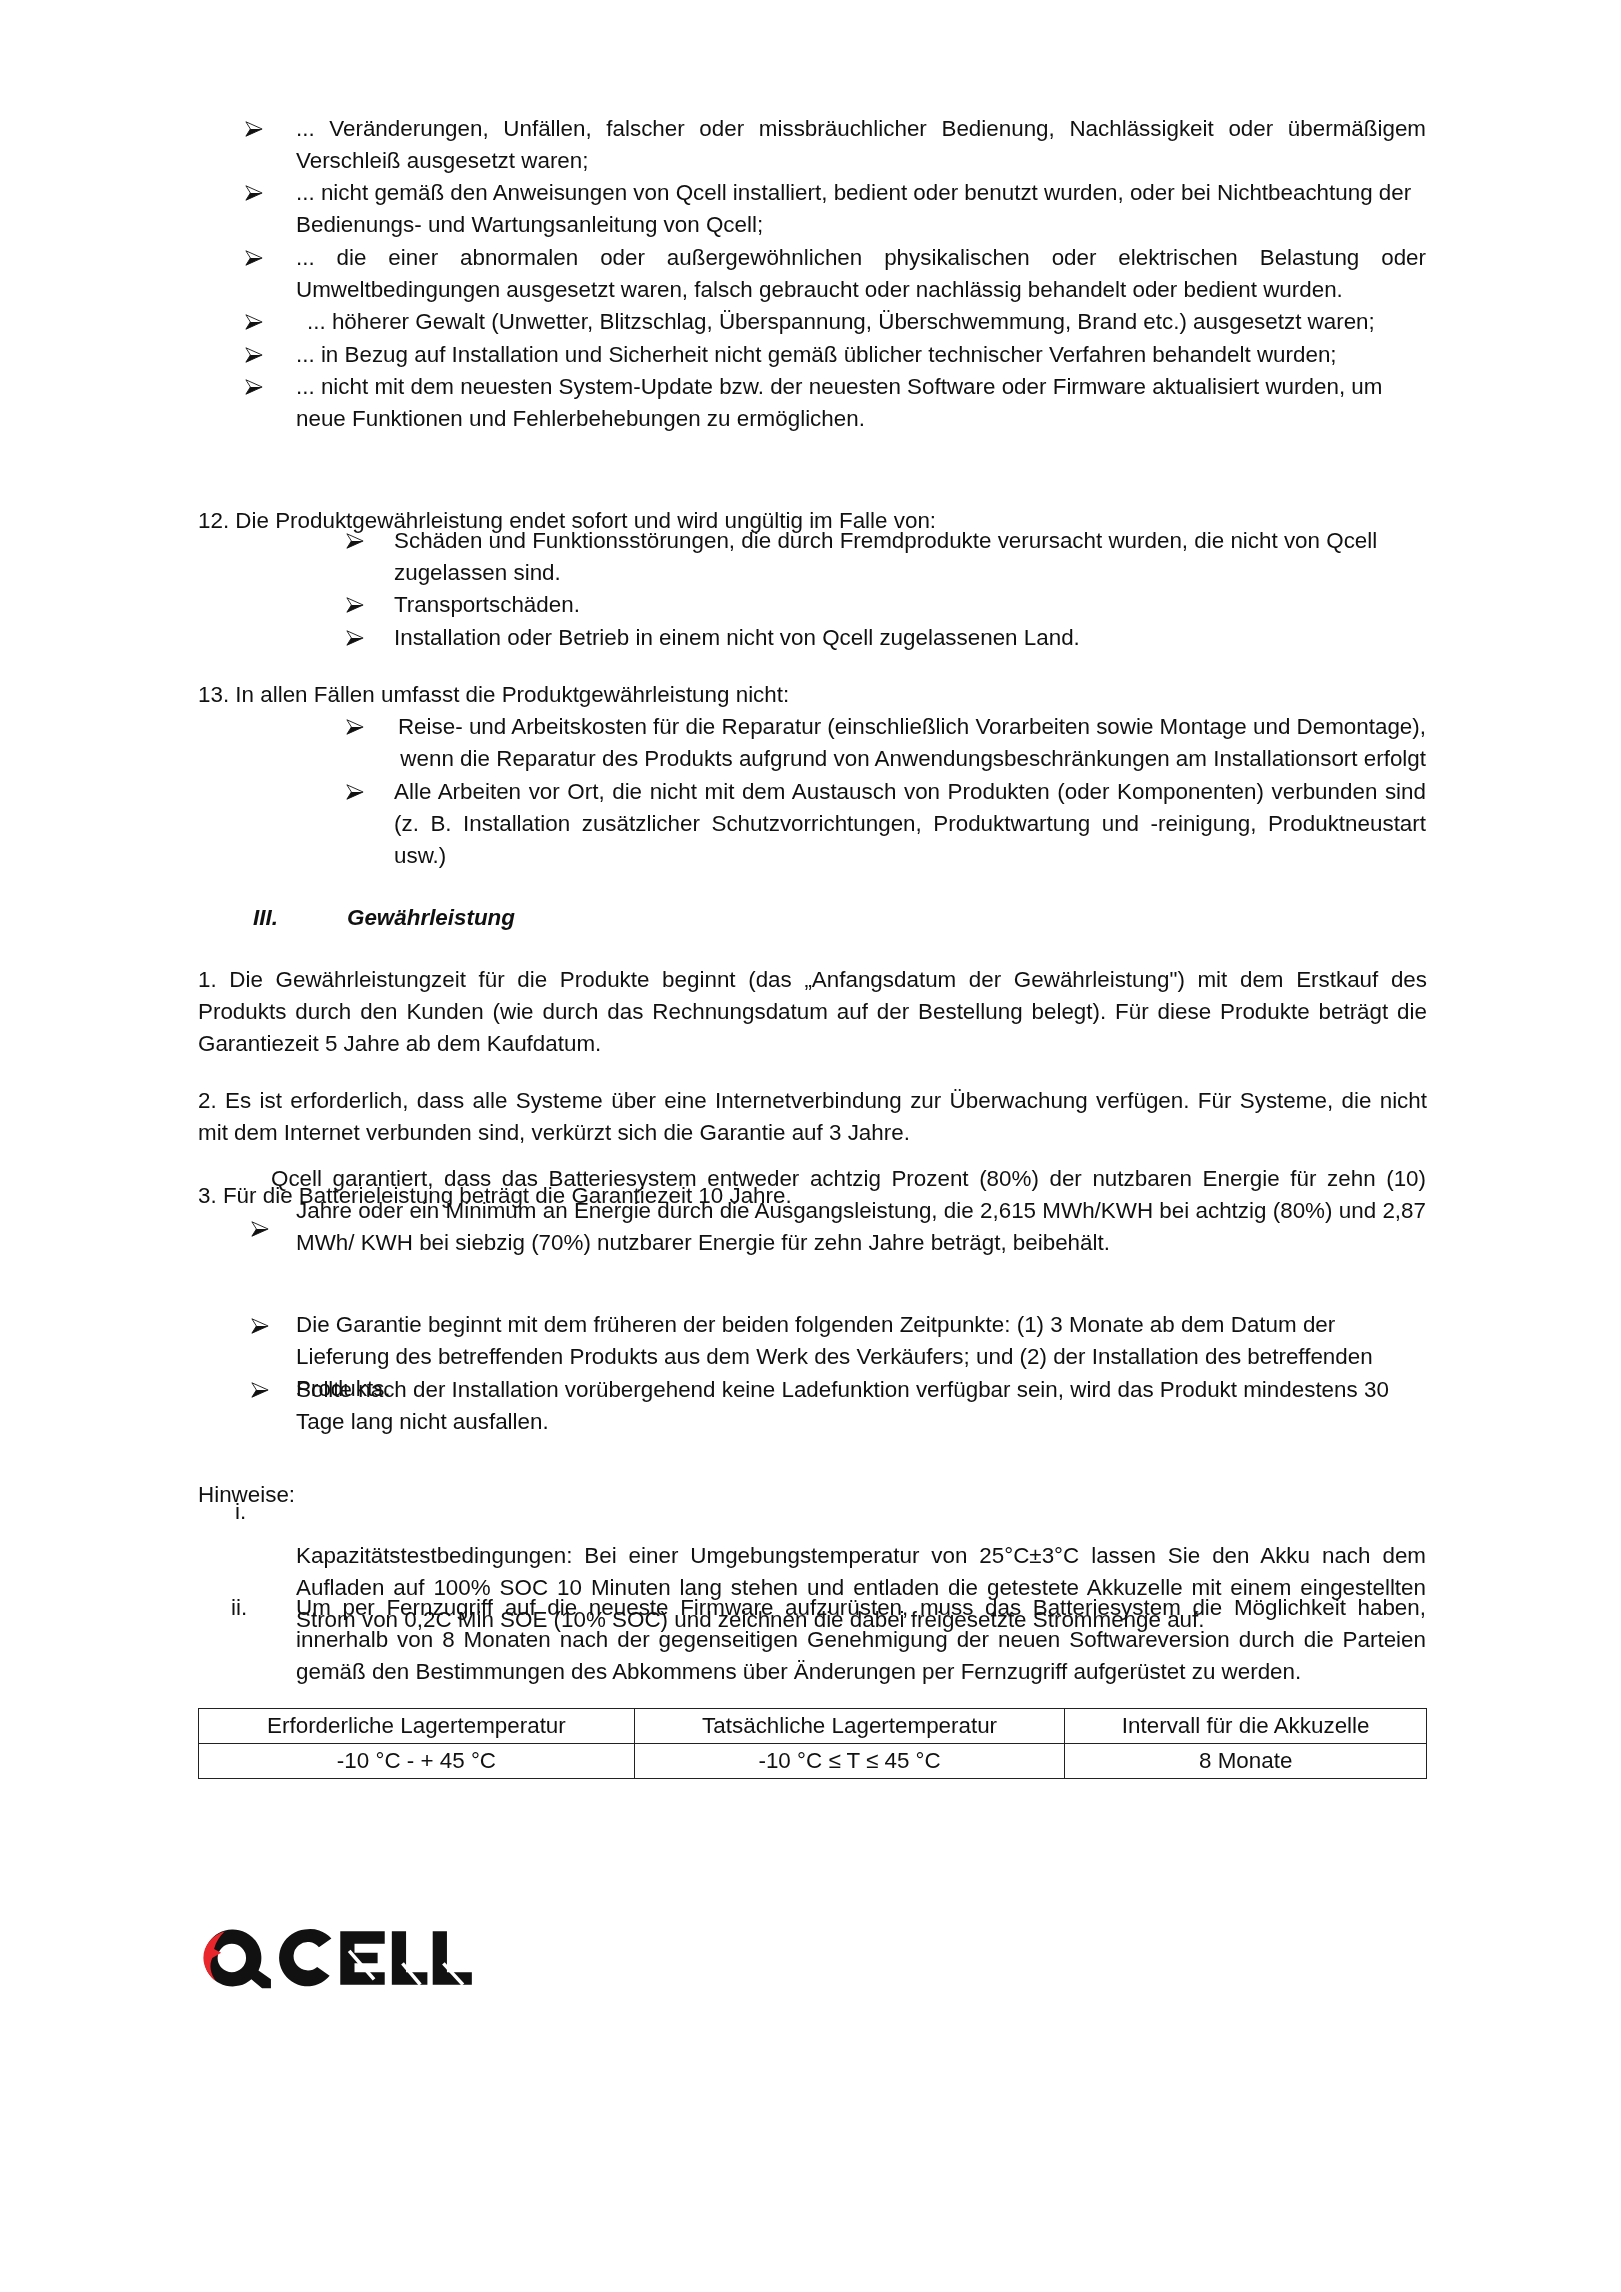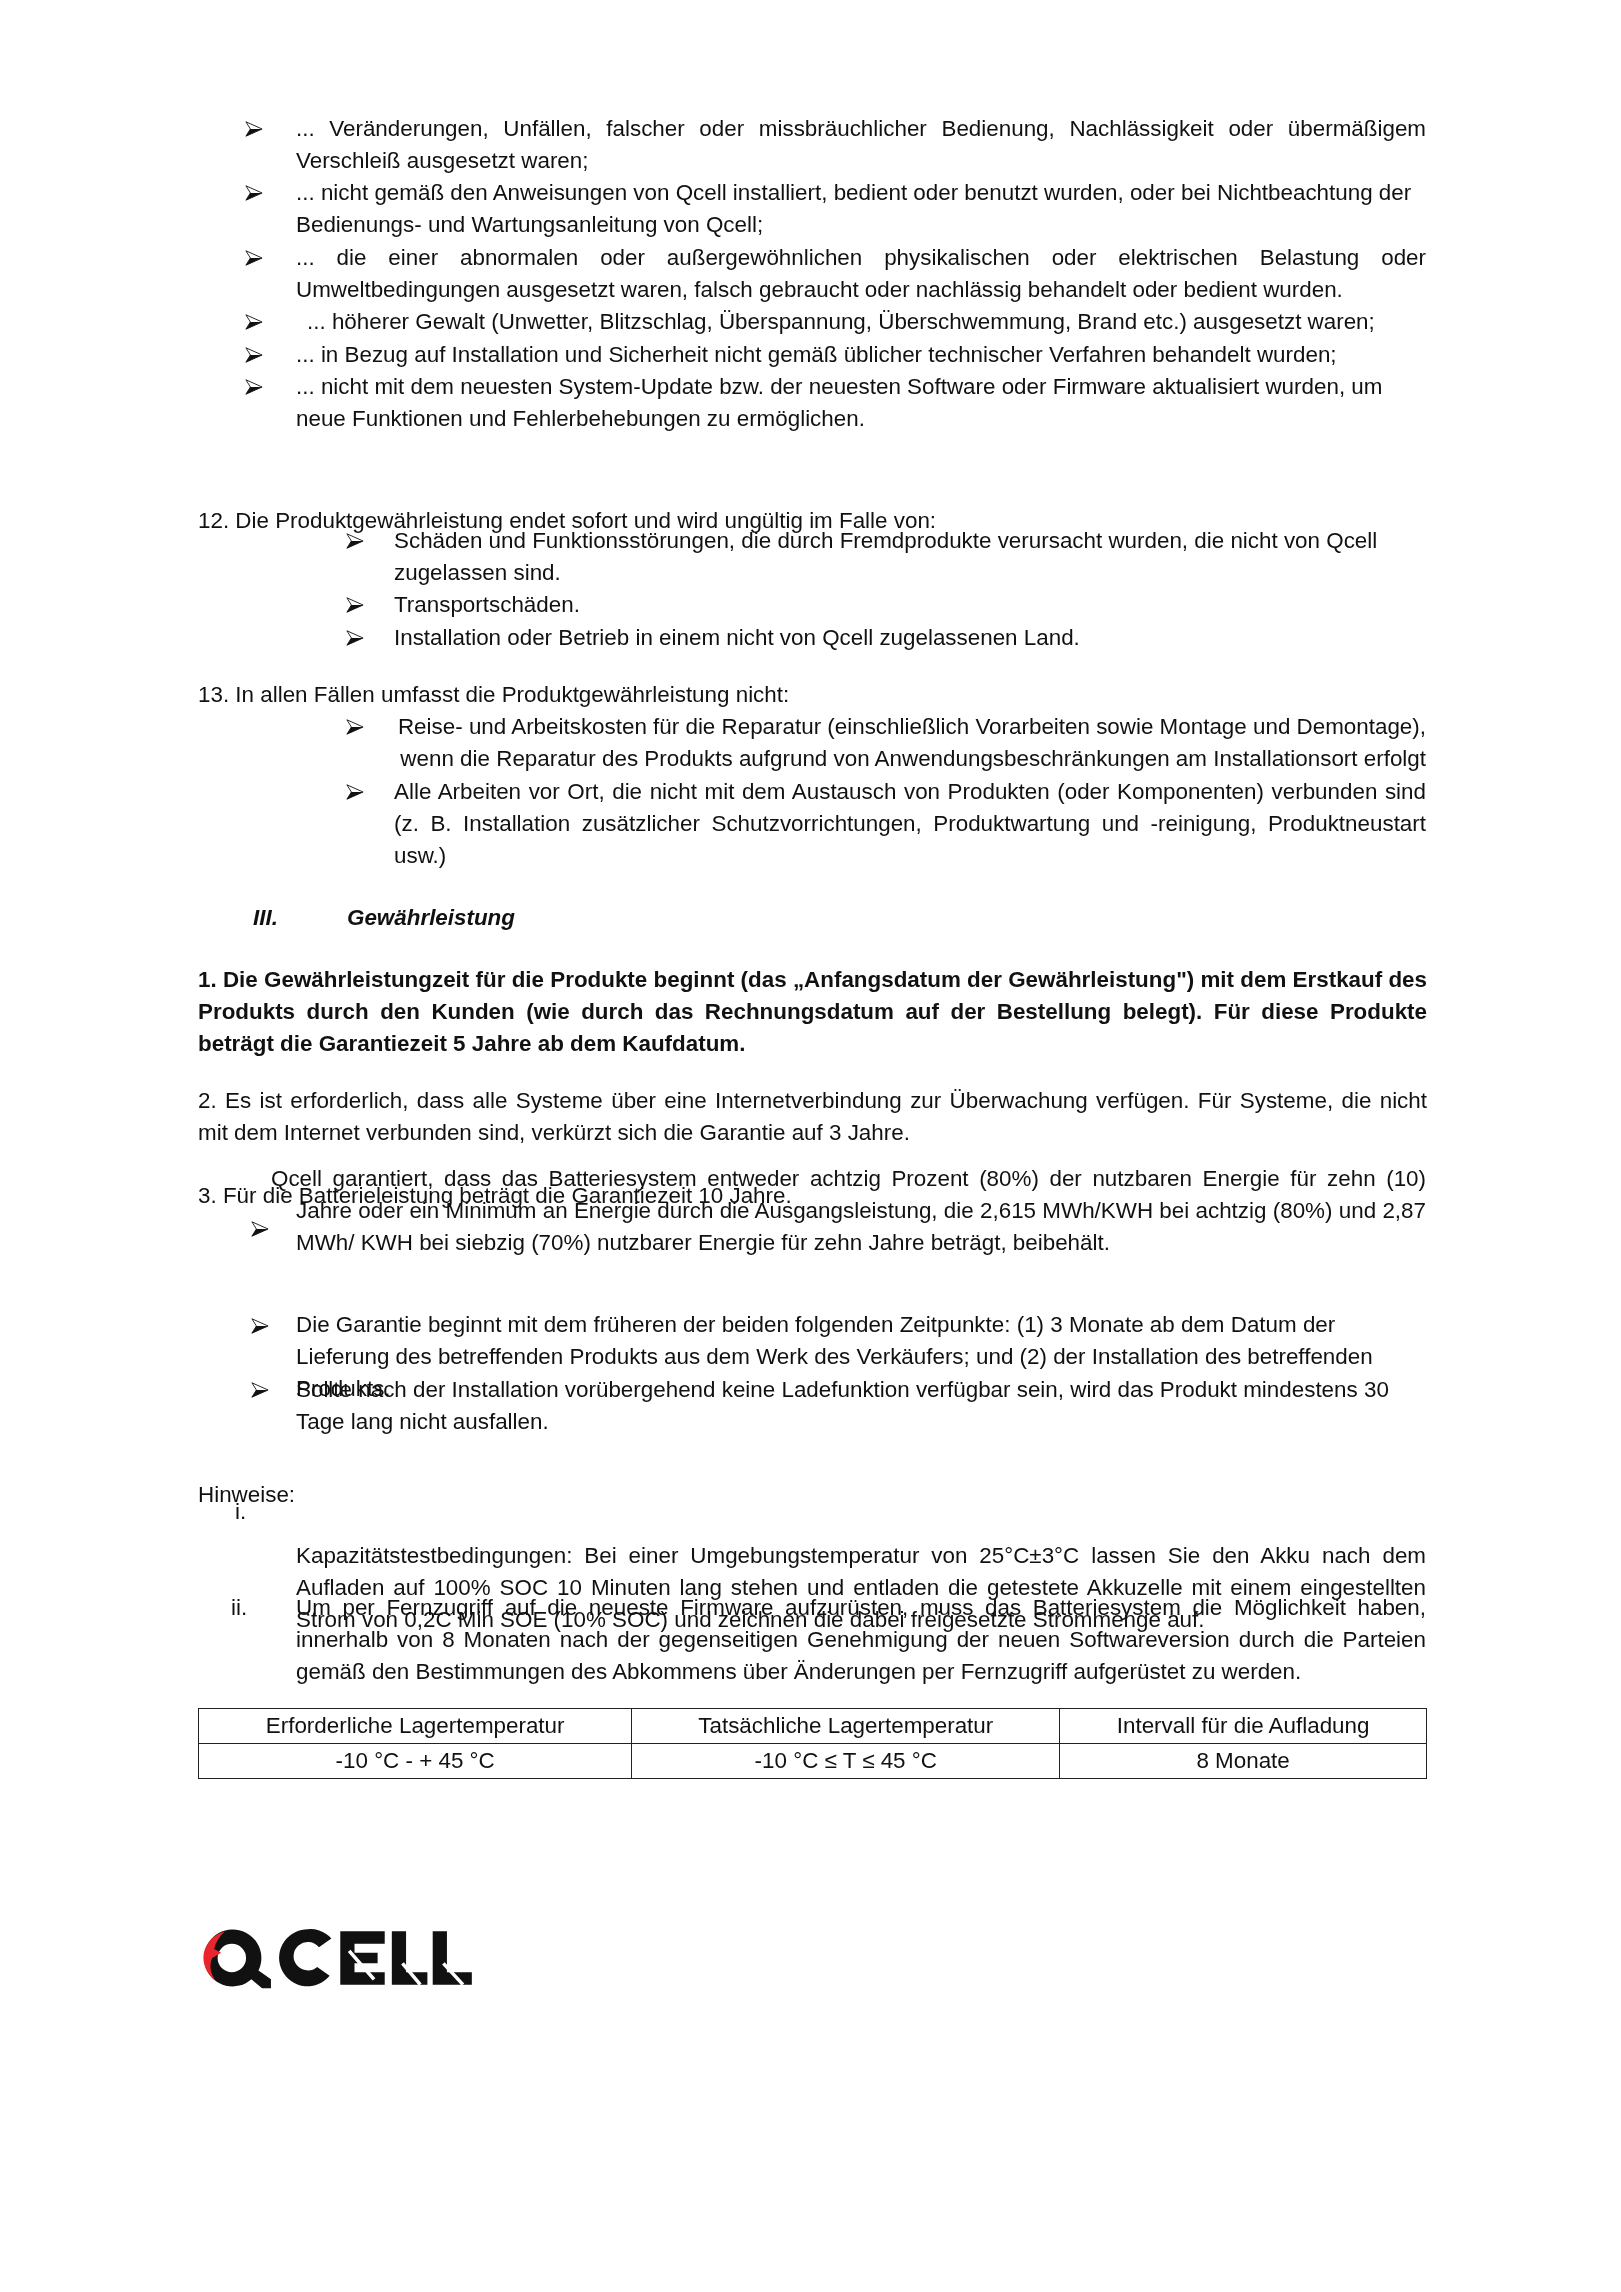--- a/index.html
+++ b/index.html
@@ -118,21 +118,21 @@
       </svg>
     </span>
   <div class="blk just" style="left:394px;top:776px;width:1032px;">Alle Arbeiten vor Ort, die nicht mit dem Austausch von Produkten (oder Komponenten) verbunden sind (z. B. Installation zusätzlicher Schutzvorrichtungen, Produktwartung und -reinigung, Produktneustart usw.)</div>
 </div>
 
 <div>
   <div class="line heading" style="left:253px;top:902px;">III.</div>
   <div class="line heading" style="left:347px;top:902px;">Gewährleistung</div>
 </div>
 
-<div class="blk just" style="left:198px;top:964px;width:1229px;font-weight:bold;">1. Die Gewährleistungzeit für die Produkte beginnt (das „Anfangsdatum der Gewährleistung") mit dem Erstkauf des Produkts durch den Kunden (wie durch das Rechnungsdatum auf der Bestellung belegt). Für diese Produkte beträgt die Garantiezeit 5 Jahre ab dem Kaufdatum.</div>
+<div class="blk just" style="left:198px;top:964px;width:1229px;">1. Die Gewährleistungzeit für die Produkte beginnt (das „Anfangsdatum der Gewährleistung") mit dem Erstkauf des Produkts durch den Kunden (wie durch das Rechnungsdatum auf der Bestellung belegt). Für diese Produkte beträgt die Garantiezeit 5 Jahre ab dem Kaufdatum.</div>
 <div class="blk just" style="left:198px;top:1085px;width:1229px;">2. Es ist erforderlich, dass alle Systeme über eine Internetverbindung zur Überwachung verfügen. Für Systeme, die nicht mit dem Internet verbunden sind, verkürzt sich die Garantie auf 3 Jahre.</div>
 
 <div>
   <div class="line" style="left:198px;top:1180px;">3. Für die Batterieleistung beträgt die Garantiezeit 10 Jahre.</div>
   <span class="bul" style="left:251px;top:1220px">
       <svg width="18" height="18" viewBox="0 0 20 20">
         <use href="#arrowbul"></use>
       </svg>
     </span>
   <div class="blk just" style="left: 296px; top: 1163px; width: 1130px;">
@@ -158,21 +158,21 @@
   <div class="blk just" style="left:296px;top:1496px;width:1130px;margin-top:44px;">Kapazitätstestbedingungen: Bei einer Umgebungstemperatur von 25°C±3°C lassen Sie den Akku nach dem Aufladen auf 100% SOC 10 Minuten lang stehen und entladen die getestete Akkuzelle mit einem eingestellten Strom von 0,2C Min SOE (10% SOC) und zeichnen die dabei freigesetzte Strommenge auf.</div>
   <div class="line" style="left:231px;top:1592px;">ii.</div>
   <div class="blk just" style="left:296px;top:1592px;width:1130px;">Um per Fernzugriff auf die neueste Firmware aufzurüsten, muss das Batteriesystem die Möglichkeit haben, innerhalb von 8 Monaten nach der gegenseitigen Genehmigung der neuen Softwareversion durch die Parteien gemäß den Bestimmungen des Abkommens über Änderungen per Fernzugriff aufgerüstet zu werden.</div>
 </div>
 
 <table class="storage">
   <tbody>
       <tr>
     <td>Erforderliche Lagertemperatur</td>
     <td>Tatsächliche Lagertemperatur</td>
-    <td>Intervall für die Aufladung</td>
+    <td>Intervall für die Akkuzelle</td>
   </tr>
   <tr>
     <td>-10 °C - + 45 °C</td>
     <td>-10 °C ≤ T ≤ 45 °C</td>
     <td>8 Monate</td>
   </tr>
 </tbody>
   </table>
 
 <div class="logo">

